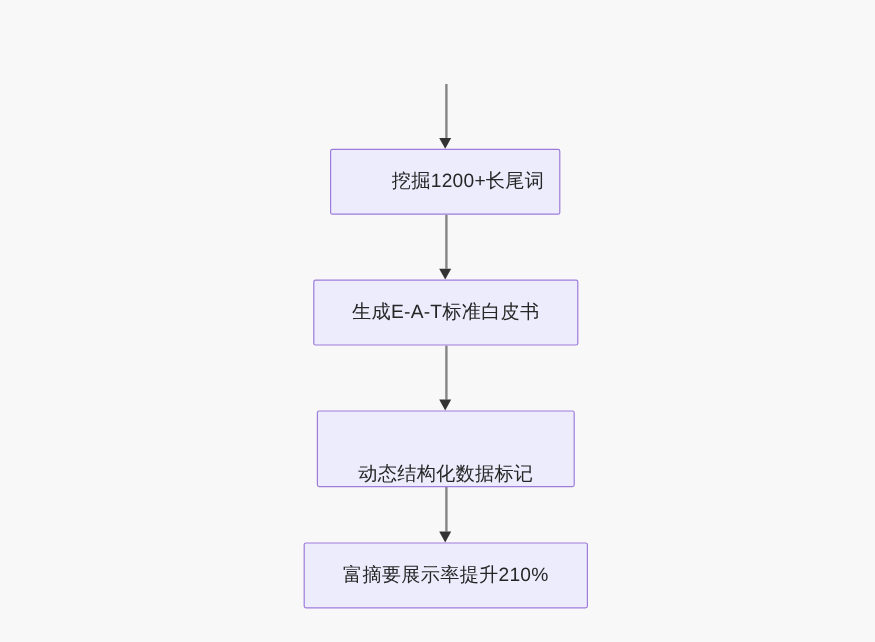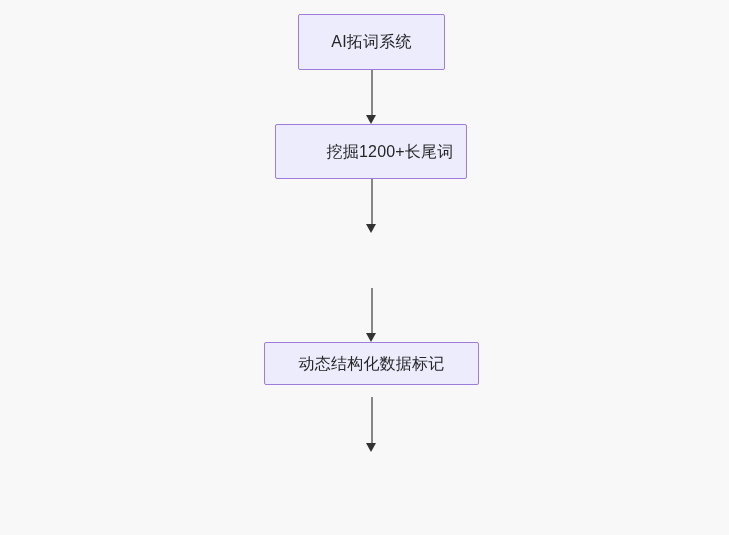--- a/index.html
+++ b/index.html
@@ -78,27 +78,30 @@
   <div class="edge" style="left:366px; top:288px; height:54px;">
     <div class="edge-line" style="height:45px;"></div>
     <div class="edge-arrow"></div>
   </div>
 
   <div class="edge" style="left:366px; top:397px; height:55px;">
     <div class="edge-line" style="height:46px;"></div>
     <div class="edge-arrow"></div>
   </div>
 
-  <div class="node" style="left:298px; top:14px; width:147px; height:56px;">
-    <span class="node-label">AI拓词系统</span>
-  </div>
 
   <div class="node" style="left:275px; top:124px; width:192px; height:55px;padding-left:38px;">
     <span class="node-label">挖掘1200+长尾词</span>
   </div>
 
+  <div class="node" style="left:261px; top:233px; width:221px; height:55px;">
+    <span class="node-label">生成E-A-T标准白皮书</span>
+  </div>
 
-  <div class="node" style="left:264px; top:342px; width:215px; height:43px;">
+  <div class="node" style="left:264px; top:342px; width:215px; height:64px;align-items:flex-end;">
     <span class="node-label">动态结构化数据标记</span>
   </div>
 
+  <div class="node" style="left:253px; top:452px; width:237px; height:55px;">
+    <span class="node-label">富摘要展示率提升210%</span>
+  </div>
 
 </div>
 
 </body></html>

